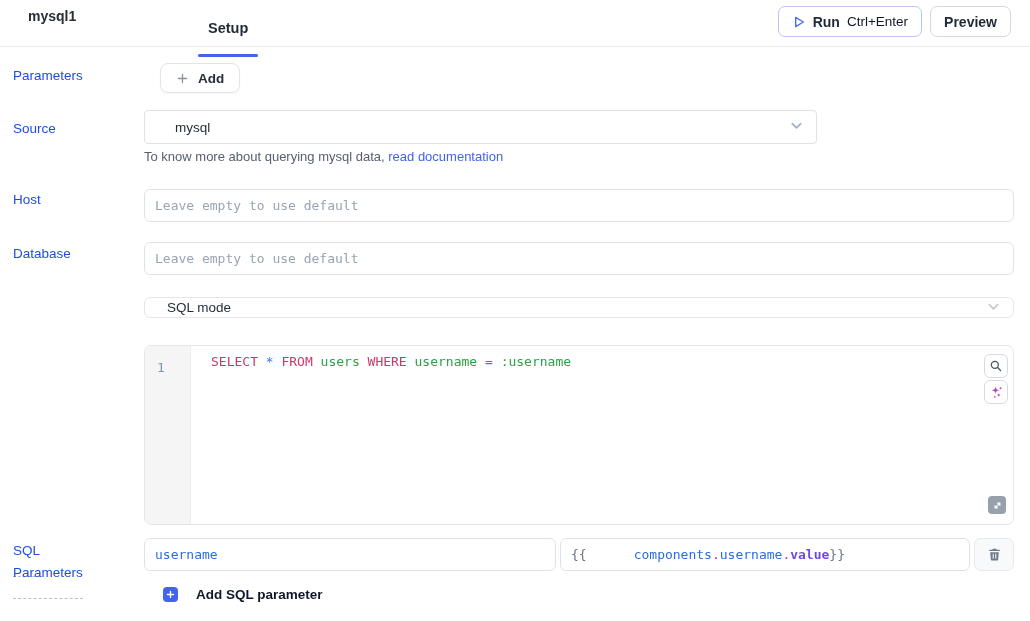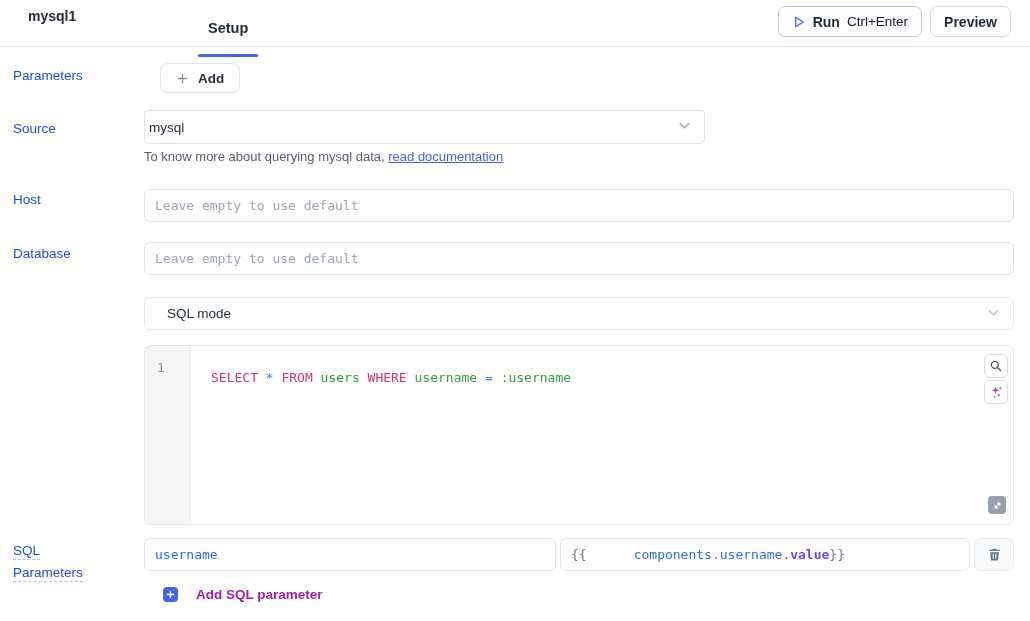--- a/index.html
+++ b/index.html
@@ -27,55 +27,55 @@
     background:#fff; border:1px solid #d5d9de; border-radius:7px; cursor:pointer;
     font-size:14px; font-weight:600; color:#1f2a37; }
 
   
   .field-label { position:absolute; left:13px; font-size:13.5px; color:#1d4ed8; }
   .lbl-parameters { top:68px; }
   .lbl-source { top:121px; }
   .lbl-host { top:192px; }
   .lbl-database { top:246px; }
   .lbl-sqlparams { top:540px; line-height:22px; }
-  .dashed-u { border-bottom:1px dashed #b8bfc9; padding-bottom:1px; }
+  .dashed-u { border-bottom:1px dashed #b8bfc9; padding-bottom:18px; }
 
   
   .btn-add { position:absolute; left:160px; top:63px; height:30px; display:flex;
     align-items:center; gap:9px; padding:0 15px; background:#fff;
     border:1px solid #e1e4e8; border-radius:8px; box-shadow:0 1px 2px rgba(0,0,0,.04);
     cursor:pointer; font-size:13.5px; font-weight:600; color:#252e3a; }
 
   .select { position:absolute; background:#fff; border:1px solid #dfe2e7;
     display:flex; align-items:center; cursor:pointer; font-size:13.5px; color:#1f2a37; }
   .select .chev { position:absolute; right:12px; top:50%; transform:translateY(-50%); }
-  .sel-source { left:144px; top:110px; width:561px; height:34px; border-radius:4px;
-    padding-left:4px; }
-  .sel-sqlmode { left:144px; top:297px; width:870px; height:33px; border-radius:6px;
+  .sel-source { left:144px; top:110px; width:673px; height:34px; border-radius:4px;
+    padding-left:30px; }
+  .sel-sqlmode { left:144px; top:297px; width:870px; height:21px; border-radius:6px;
     padding-left:22px; border-color:#e4e6eb; }
 
   .help { position:absolute; left:144px; top:149px; font-size:13px; color:#56606e; }
-  .help a { color:#4263eb; text-decoration:underline; cursor:pointer; }
+  .help a { color:#4263eb; cursor:pointer; }
 
   .text-input { position:absolute; height:33px; background:#fff;
     border:1px solid #dfe3e8; border-radius:6px; padding:0 10px;
     font-family:"DejaVu Sans Mono", monospace; font-size:13px; color:#2d6cdf;
     outline:none; }
   .text-input::placeholder { color:#9aa4b2; opacity:1; }
   .inp-host { left:144px; top:189px; width:870px; }
   .inp-database { left:144px; top:242px; width:870px; }
 
   
   .editor { position:absolute; left:144px; top:345px; width:870px; height:180px;
     border:1px solid #e4e6eb; border-radius:7px; background:#fff; overflow:hidden; }
   .gutter { position:absolute; left:0; top:0; bottom:0; width:46px; background:#f5f5f6;
     border-right:1px solid #ebedf0; }
   .line-no { position:absolute; left:12px; top:14px;
     font-family:"DejaVu Sans Mono", monospace; font-size:13px; color:#8295ad; }
-  .code-line { position:absolute; left:66px; top:24px; white-space:pre;
+  .code-line { position:absolute; left:66px; top:8px; white-space:pre;
     font-family:"DejaVu Sans Mono", monospace; font-size:13px; }
   .ed-btn { position:absolute; width:24px; height:24px; background:#fff;
     border:1px solid #d7dbe0; border-radius:6px; display:flex; align-items:center;
     justify-content:center; cursor:pointer; }
   .ed-search { right:5px; top:8px; }
   .ed-ai { right:5px; top:34px; }
   .ed-expand { position:absolute; right:7px; bottom:10px; width:18px; height:18px;
     background:#97a1ad; border:none; border-radius:4px; display:flex;
     align-items:center; justify-content:center; cursor:pointer; }
 
@@ -86,21 +86,21 @@
     align-items:center; padding:0 10px; white-space:pre;
     font-family:"DejaVu Sans Mono", monospace; font-size:13px; cursor:text; }
   .btn-trash { position:absolute; left:974px; top:538px; width:40px; height:33px;
     background:#f8f9fa; border:1px solid #e7e9ec; border-radius:7px; display:flex;
     align-items:center; justify-content:center; cursor:pointer; }
 
   .add-param { position:absolute; left:163px; top:587px; display:flex;
     align-items:center; gap:18px; cursor:pointer; }
   .plus-square { width:15px; height:15px; background:#4263eb; border-radius:4px;
     display:flex; align-items:center; justify-content:center; }
-  .add-param-label { font-size:13.5px; font-weight:700; color:#a21caf; }
+  .add-param-label { font-size:13.5px; font-weight:700; color:#0f172a; }
 </style>
 </head>
 <body>
 
 <div class="page">
 
   <div class="header">
     <div class="title">mysql1</div>
 
     <div class="tabs">

